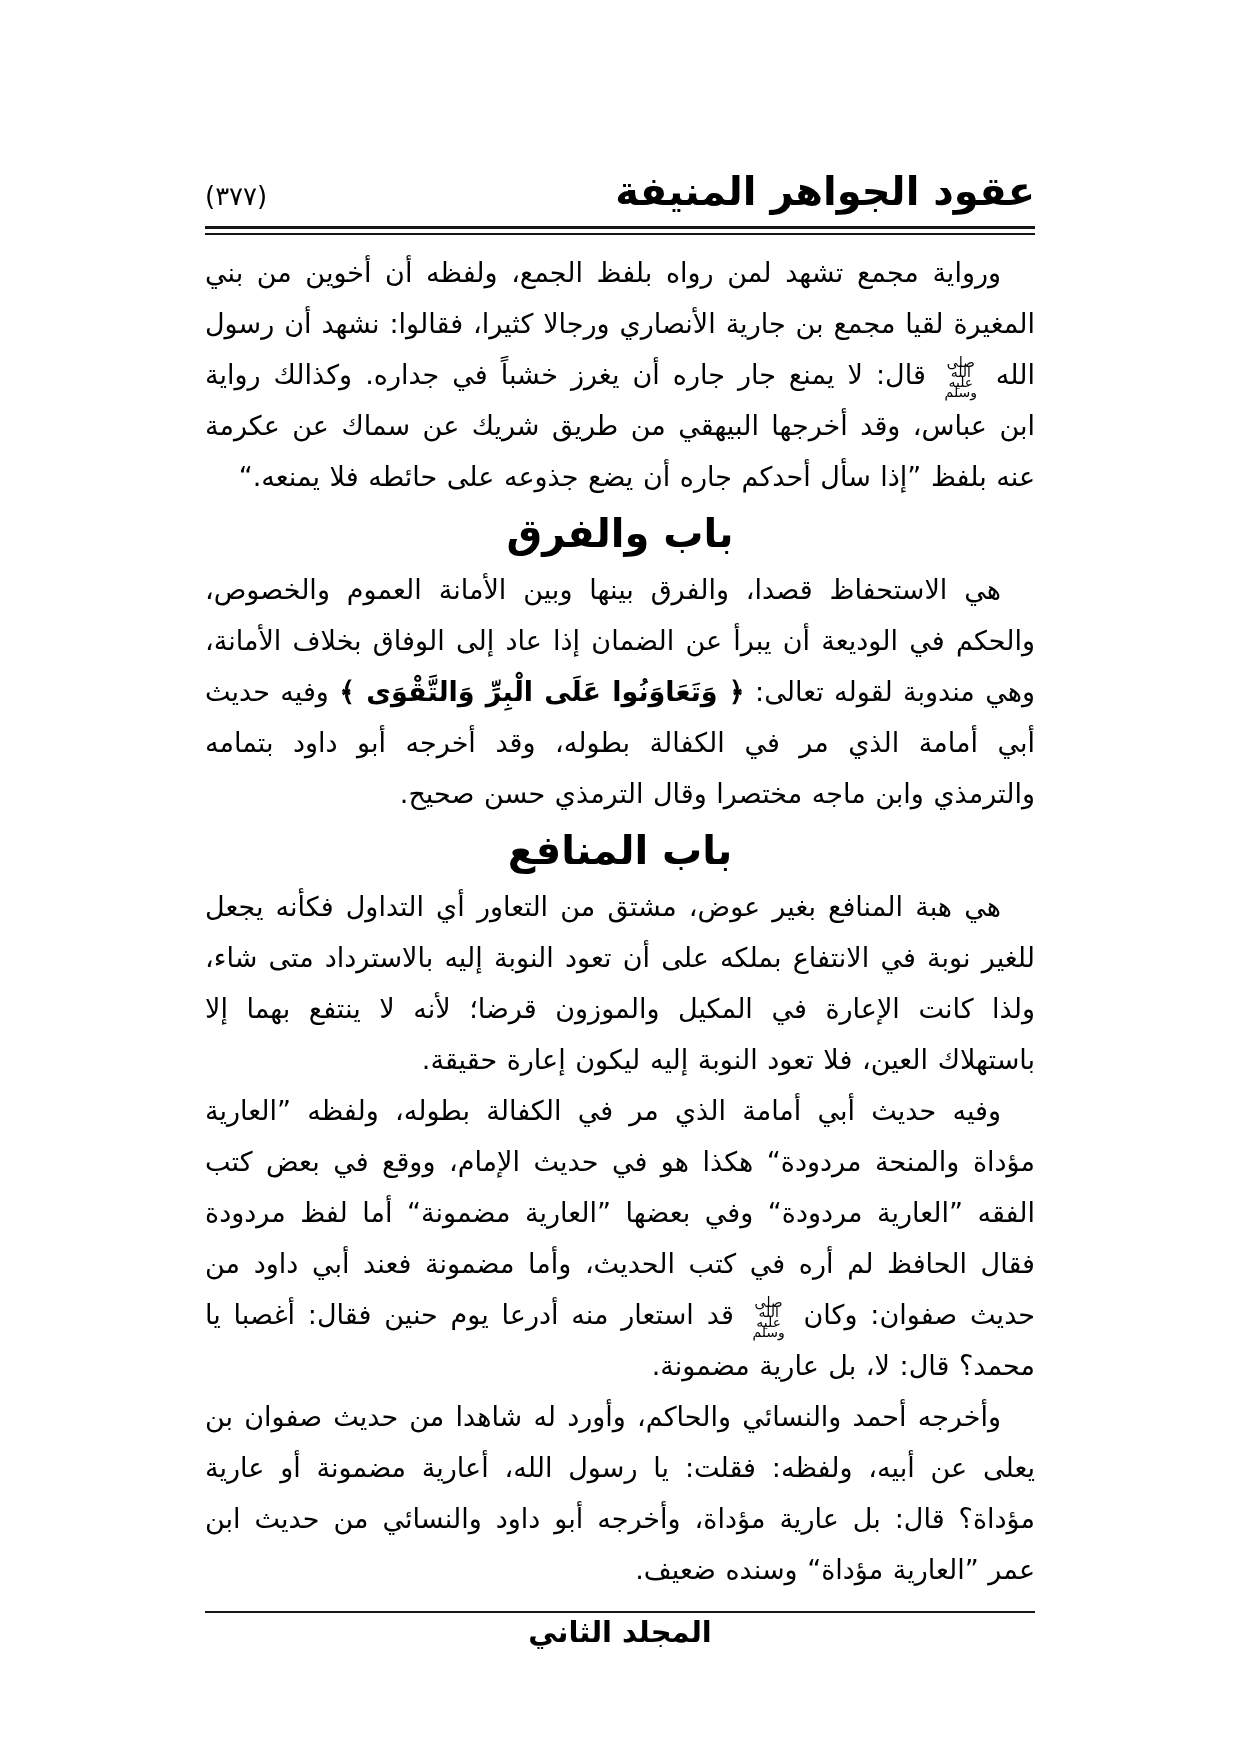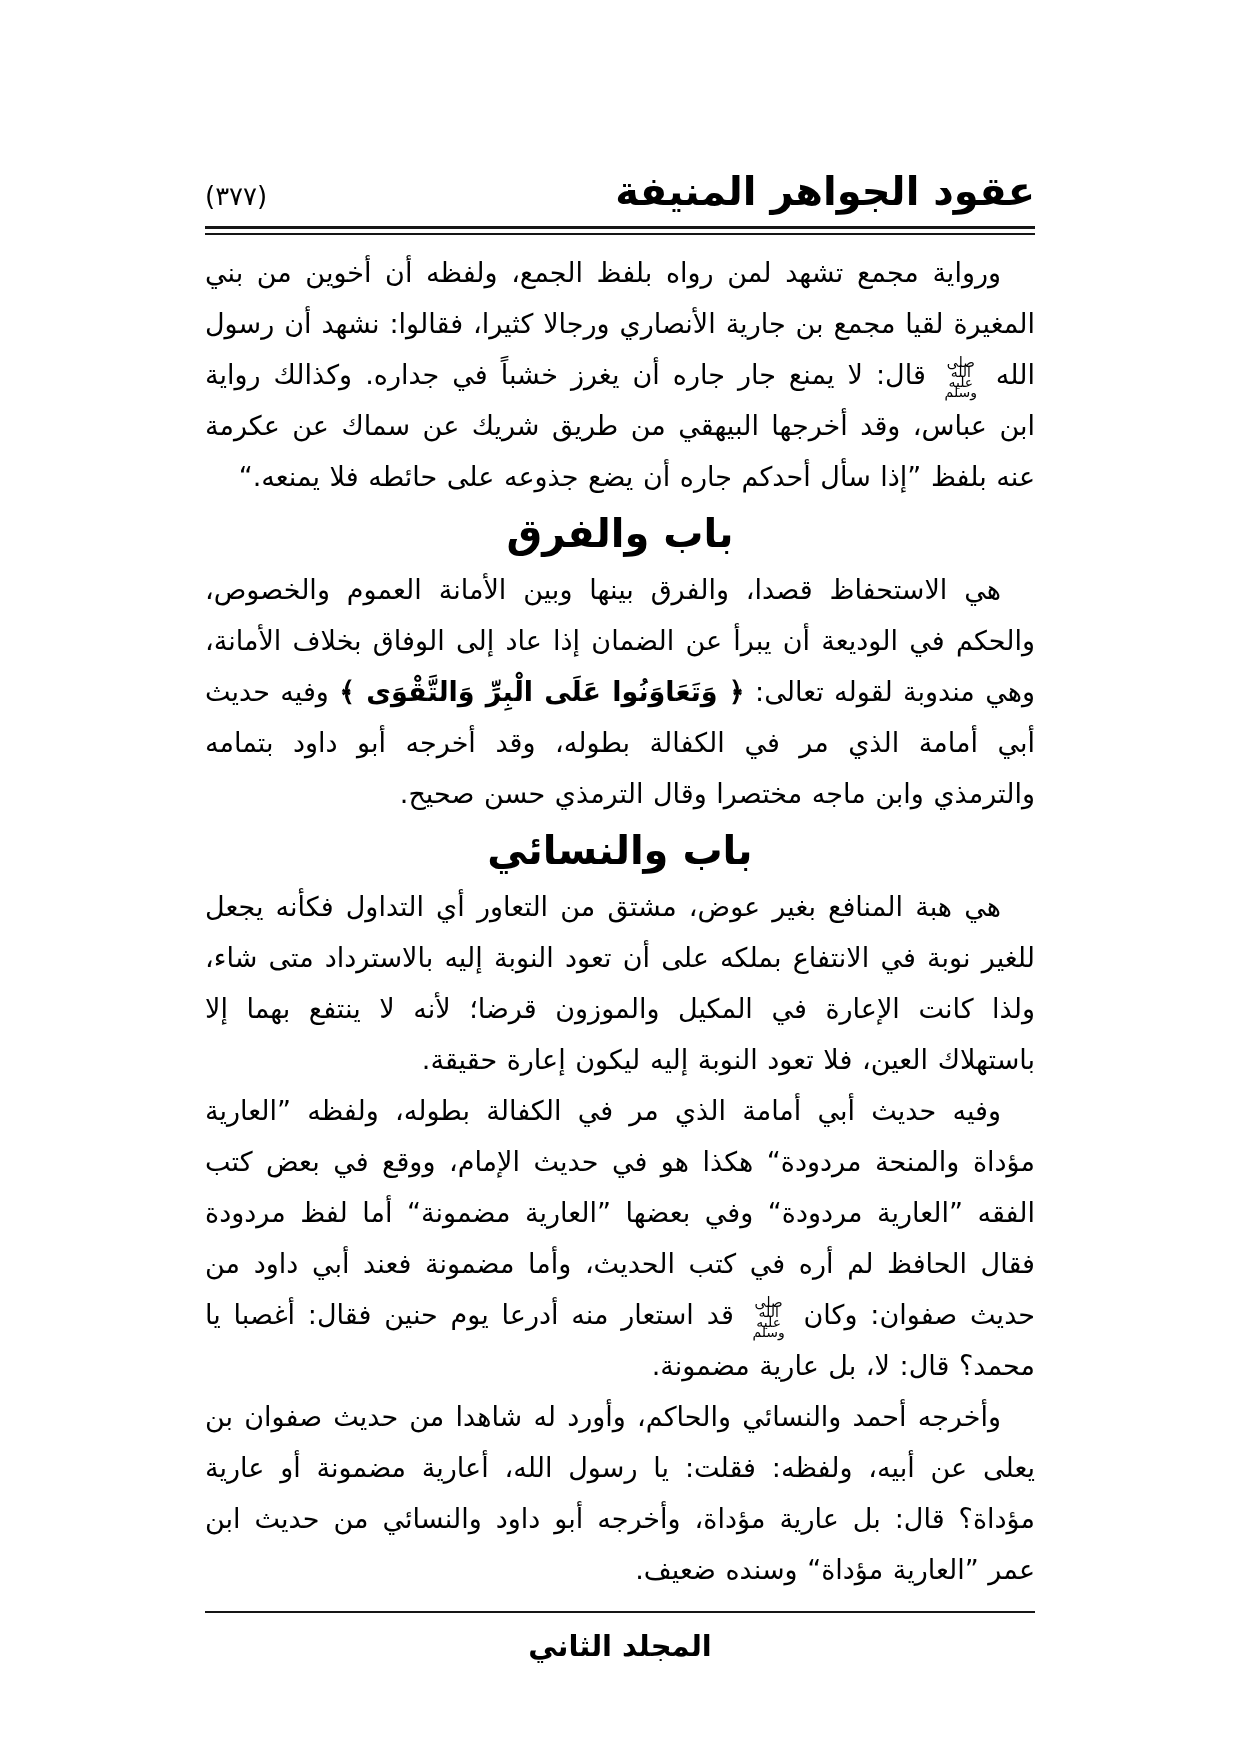--- a/index.html
+++ b/index.html
@@ -71,21 +71,21 @@
     text-indent: 0;
     white-space: normal;
   }
   .page-footer {
     margin-top: 16px;
   }
   .footer-rule {
     border-top: 2px solid #151515;
   }
   .footer-label {
-    margin-top: 16px;
+    margin-top: 2px;
     text-align: center;
     font-size: 29px;
     font-weight: bold;
   }
 </style>
 </head>
 <body>
 
 <div class="page">
 
@@ -97,21 +97,21 @@
   <div class="header-rule"></div>
 
   <div class="content">
 
     <p><span>ورواية مجمع تشهد لمن رواه بلفظ الجمع، ولفظه أن أخوين من بني المغيرة لقيا مجمع بن جارية الأنصاري ورجالا كثيرا، فقالوا: نشهد أن رسول الله </span><span class="honorific">صلى الله عليه وسلم</span><span> قال: لا يمنع جار جاره أن يغرز خشباً في جداره. وكذالك رواية ابن عباس، وقد أخرجها البيهقي من طريق شريك عن سماك عن عكرمة عنه بلفظ ”إذا سأل أحدكم جاره أن يضع جذوعه على حائطه فلا يمنعه.“</span></p>
 
     <h2 class="chapter-heading">باب والفرق</h2>
 
     <p><span>هي الاستحفاظ قصدا، والفرق بينها وبين الأمانة العموم والخصوص، والحكم في الوديعة أن يبرأ عن الضمان إذا عاد إلى الوفاق بخلاف الأمانة، وهي مندوبة لقوله تعالى: </span><span class="quran">﴿ وَتَعَاوَنُوا عَلَى الْبِرِّ وَالتَّقْوَى ﴾</span><span> وفيه حديث أبي أمامة الذي مر في الكفالة بطوله، وقد أخرجه أبو داود بتمامه والترمذي وابن ماجه مختصرا وقال الترمذي حسن صحيح.</span></p>
 
-    <h2 class="chapter-heading">باب والنسائي</h2>
+    <h2 class="chapter-heading">باب المنافع</h2>
 
     <p>هي هبة المنافع بغير عوض، مشتق من التعاور أي التداول فكأنه يجعل للغير نوبة في الانتفاع بملكه على أن تعود النوبة إليه بالاسترداد متى شاء، ولذا كانت الإعارة في المكيل والموزون قرضا؛ لأنه لا ينتفع بهما إلا باستهلاك العين، فلا تعود النوبة إليه ليكون إعارة حقيقة.</p>
 
     <p><span>وفيه حديث أبي أمامة الذي مر في الكفالة بطوله، ولفظه ”العارية مؤداة والمنحة مردودة“ هكذا هو في حديث الإمام، ووقع في بعض كتب الفقه ”العارية مردودة“ وفي بعضها ”العارية مضمونة“ أما لفظ مردودة فقال الحافظ لم أره في كتب الحديث، وأما مضمونة فعند أبي داود من حديث صفوان: وكان </span><span class="honorific">صلى الله عليه وسلم</span><span> قد استعار منه أدرعا يوم حنين فقال: أغصبا يا محمد؟ قال: لا، بل عارية مضمونة.</span></p>
 
     <p>وأخرجه أحمد والنسائي والحاكم، وأورد له شاهدا من حديث صفوان بن يعلى عن أبيه، ولفظه: فقلت: يا رسول الله، أعارية مضمونة أو عارية مؤداة؟ قال: بل عارية مؤداة، وأخرجه أبو داود والنسائي من حديث ابن عمر ”العارية مؤداة“ وسنده ضعيف.</p>
 
   </div>
 
   <div class="page-footer">

